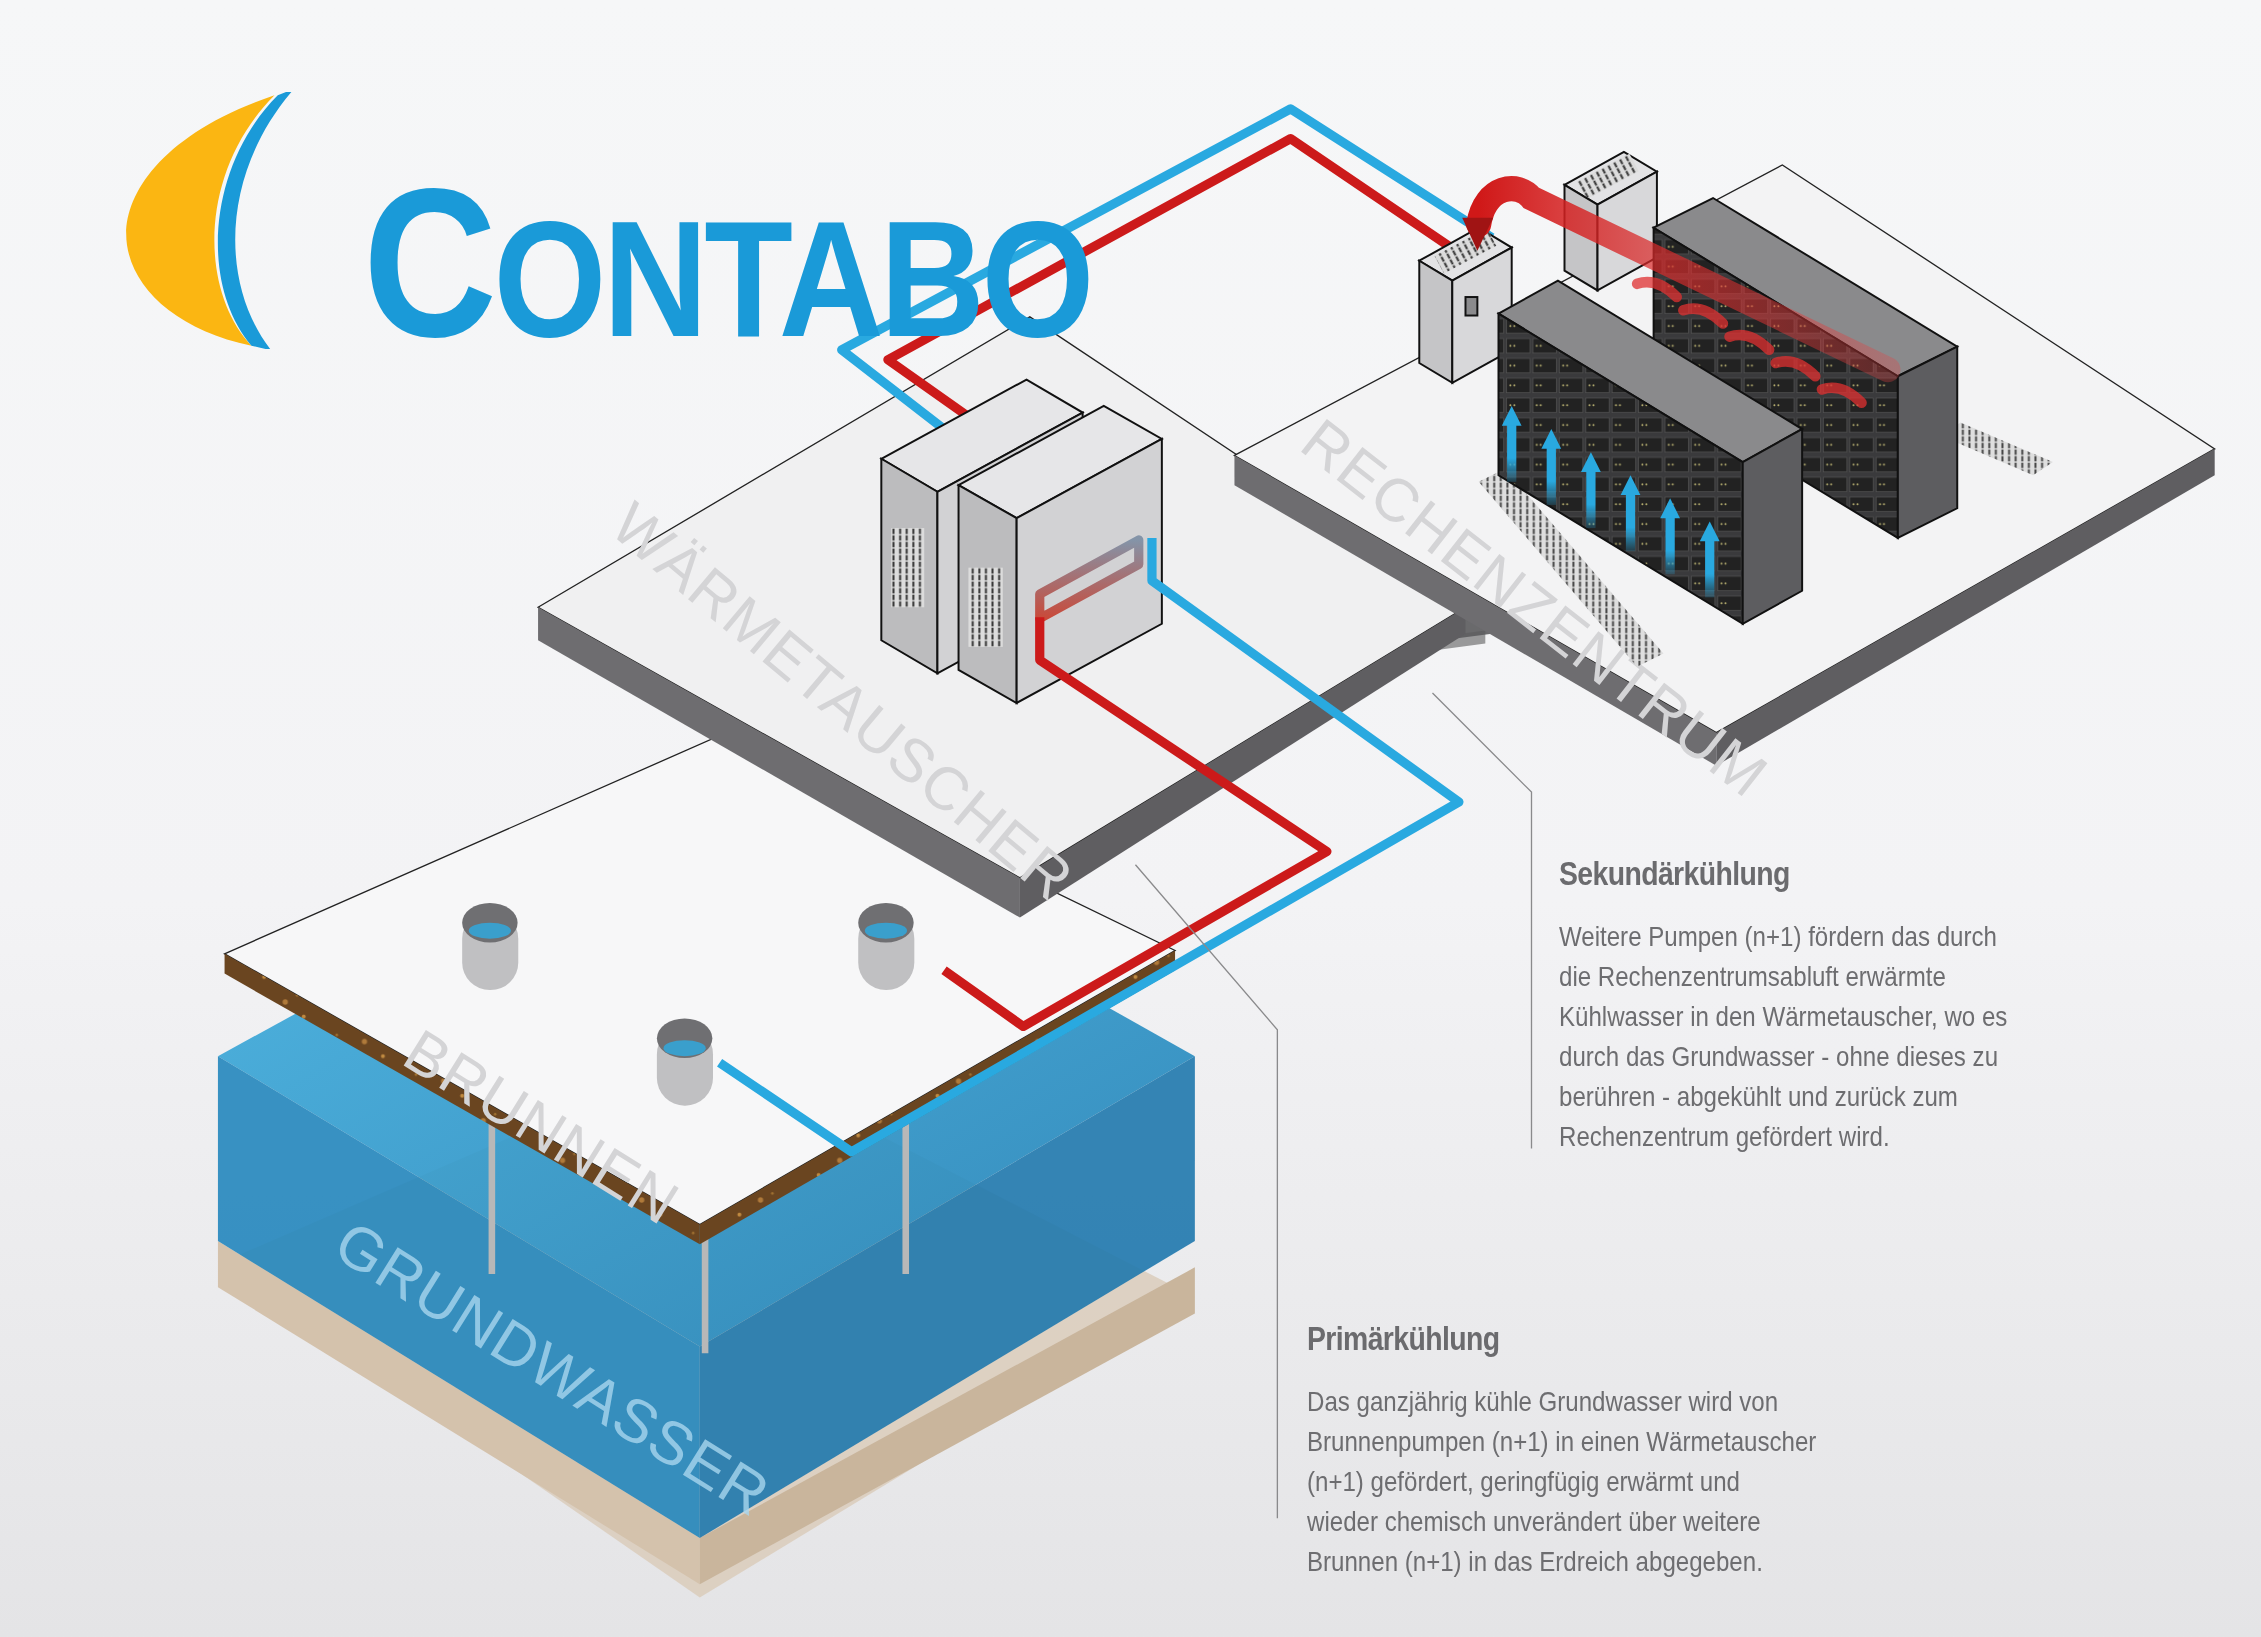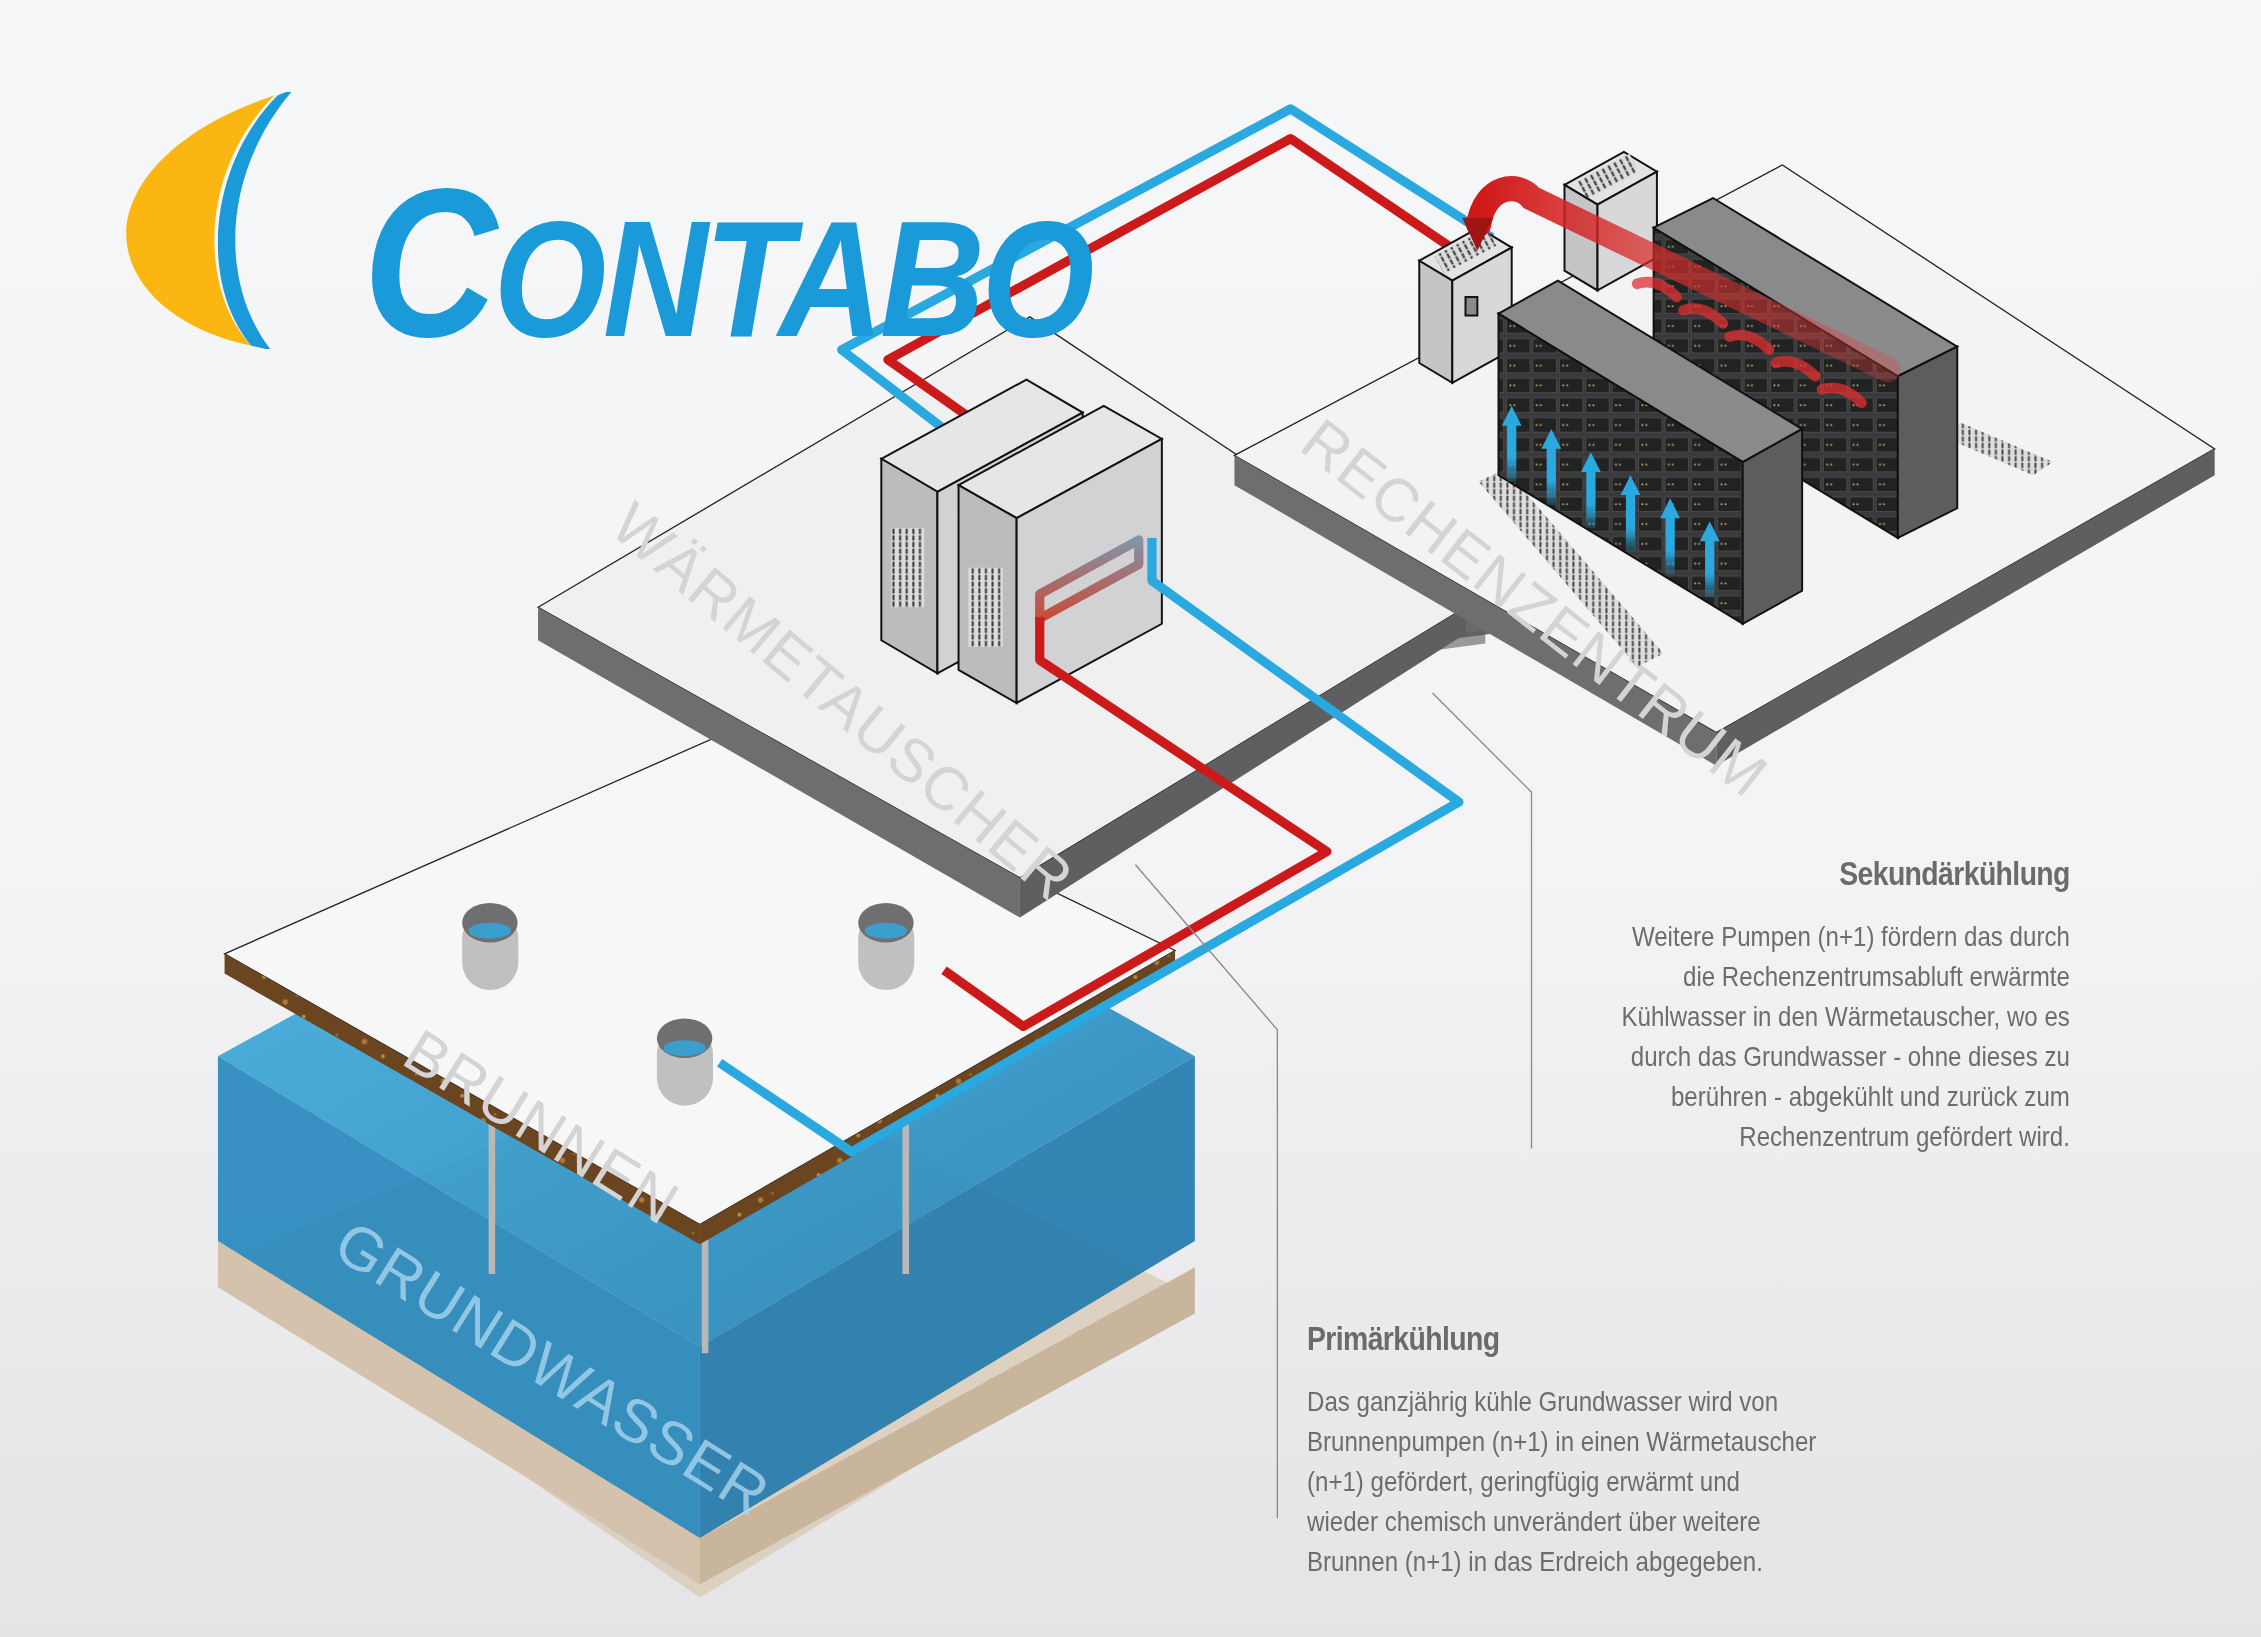--- a/index.html
+++ b/index.html
@@ -2,40 +2,40 @@
 <html style="font-size:10.6px"><head>
 <meta charset="utf-8">
 <style>
   html, body { margin: 0; padding: 0; }
   body {
     width: 2261px; height: 1637px; overflow: hidden; position: relative;
     background: linear-gradient(180deg, #f6f7f8 0%, #f3f3f5 55%, #e4e4e6 100%);
     font-family: "Liberation Sans", sans-serif;
   }
   #scene { position: absolute; left: 0; top: 0; width: 2261px; height: 1637px; }
-  .logo { position: absolute; left: 119px; top: 92px; width: 792px; height: 257px; font-style: italic; }
+  .logo { position: absolute; left: 119px; top: 92px; width: 792px; height: 257px; }
   .logo-text {
     position: absolute; left: 244px; top: 66px;
     font-family: "Liberation Sans", sans-serif; font-weight: 700;
     color: #1a9ad8; font-size: 165px; letter-spacing: -4px; line-height: 1;
     transform: scaleX(0.88); transform-origin: left center;
   }
   .logo-text .big { font-size: 211px; }
   .text-block { position: absolute; color: #6d6d70; }
   .text-block .heading {
     font-family: "Liberation Sans", sans-serif; font-weight: 700;
     font-size: 33px; letter-spacing: -0.7px; margin: 0 0 24px 0; color: #6b6b6e;
     transform: scaleX(0.86); transform-origin: left center; white-space: nowrap;
   }
   .text-block .body {
     font-family: "Liberation Sans", sans-serif; font-size: 28px; line-height: 40px;
     margin: 0; transform: scaleX(0.86); transform-origin: left top; white-space: pre-line;
     width: 594px;
   }
-  #sek { left: 1559px; top: 855px; text-align: right; }
+  #sek { left: 1559px; top: 855px; }
   #prim { left: 1307px; top: 1320px; }
   .platform-label {
     font-family: "Liberation Sans", sans-serif; font-size: 92px; fill: #d4d4d6;
     letter-spacing: 2px;
   }
 </style>
 </head>
 <body>
 
 <svg id="scene" viewBox="0 0 3425 2480" xmlns="http://www.w3.org/2000/svg">

